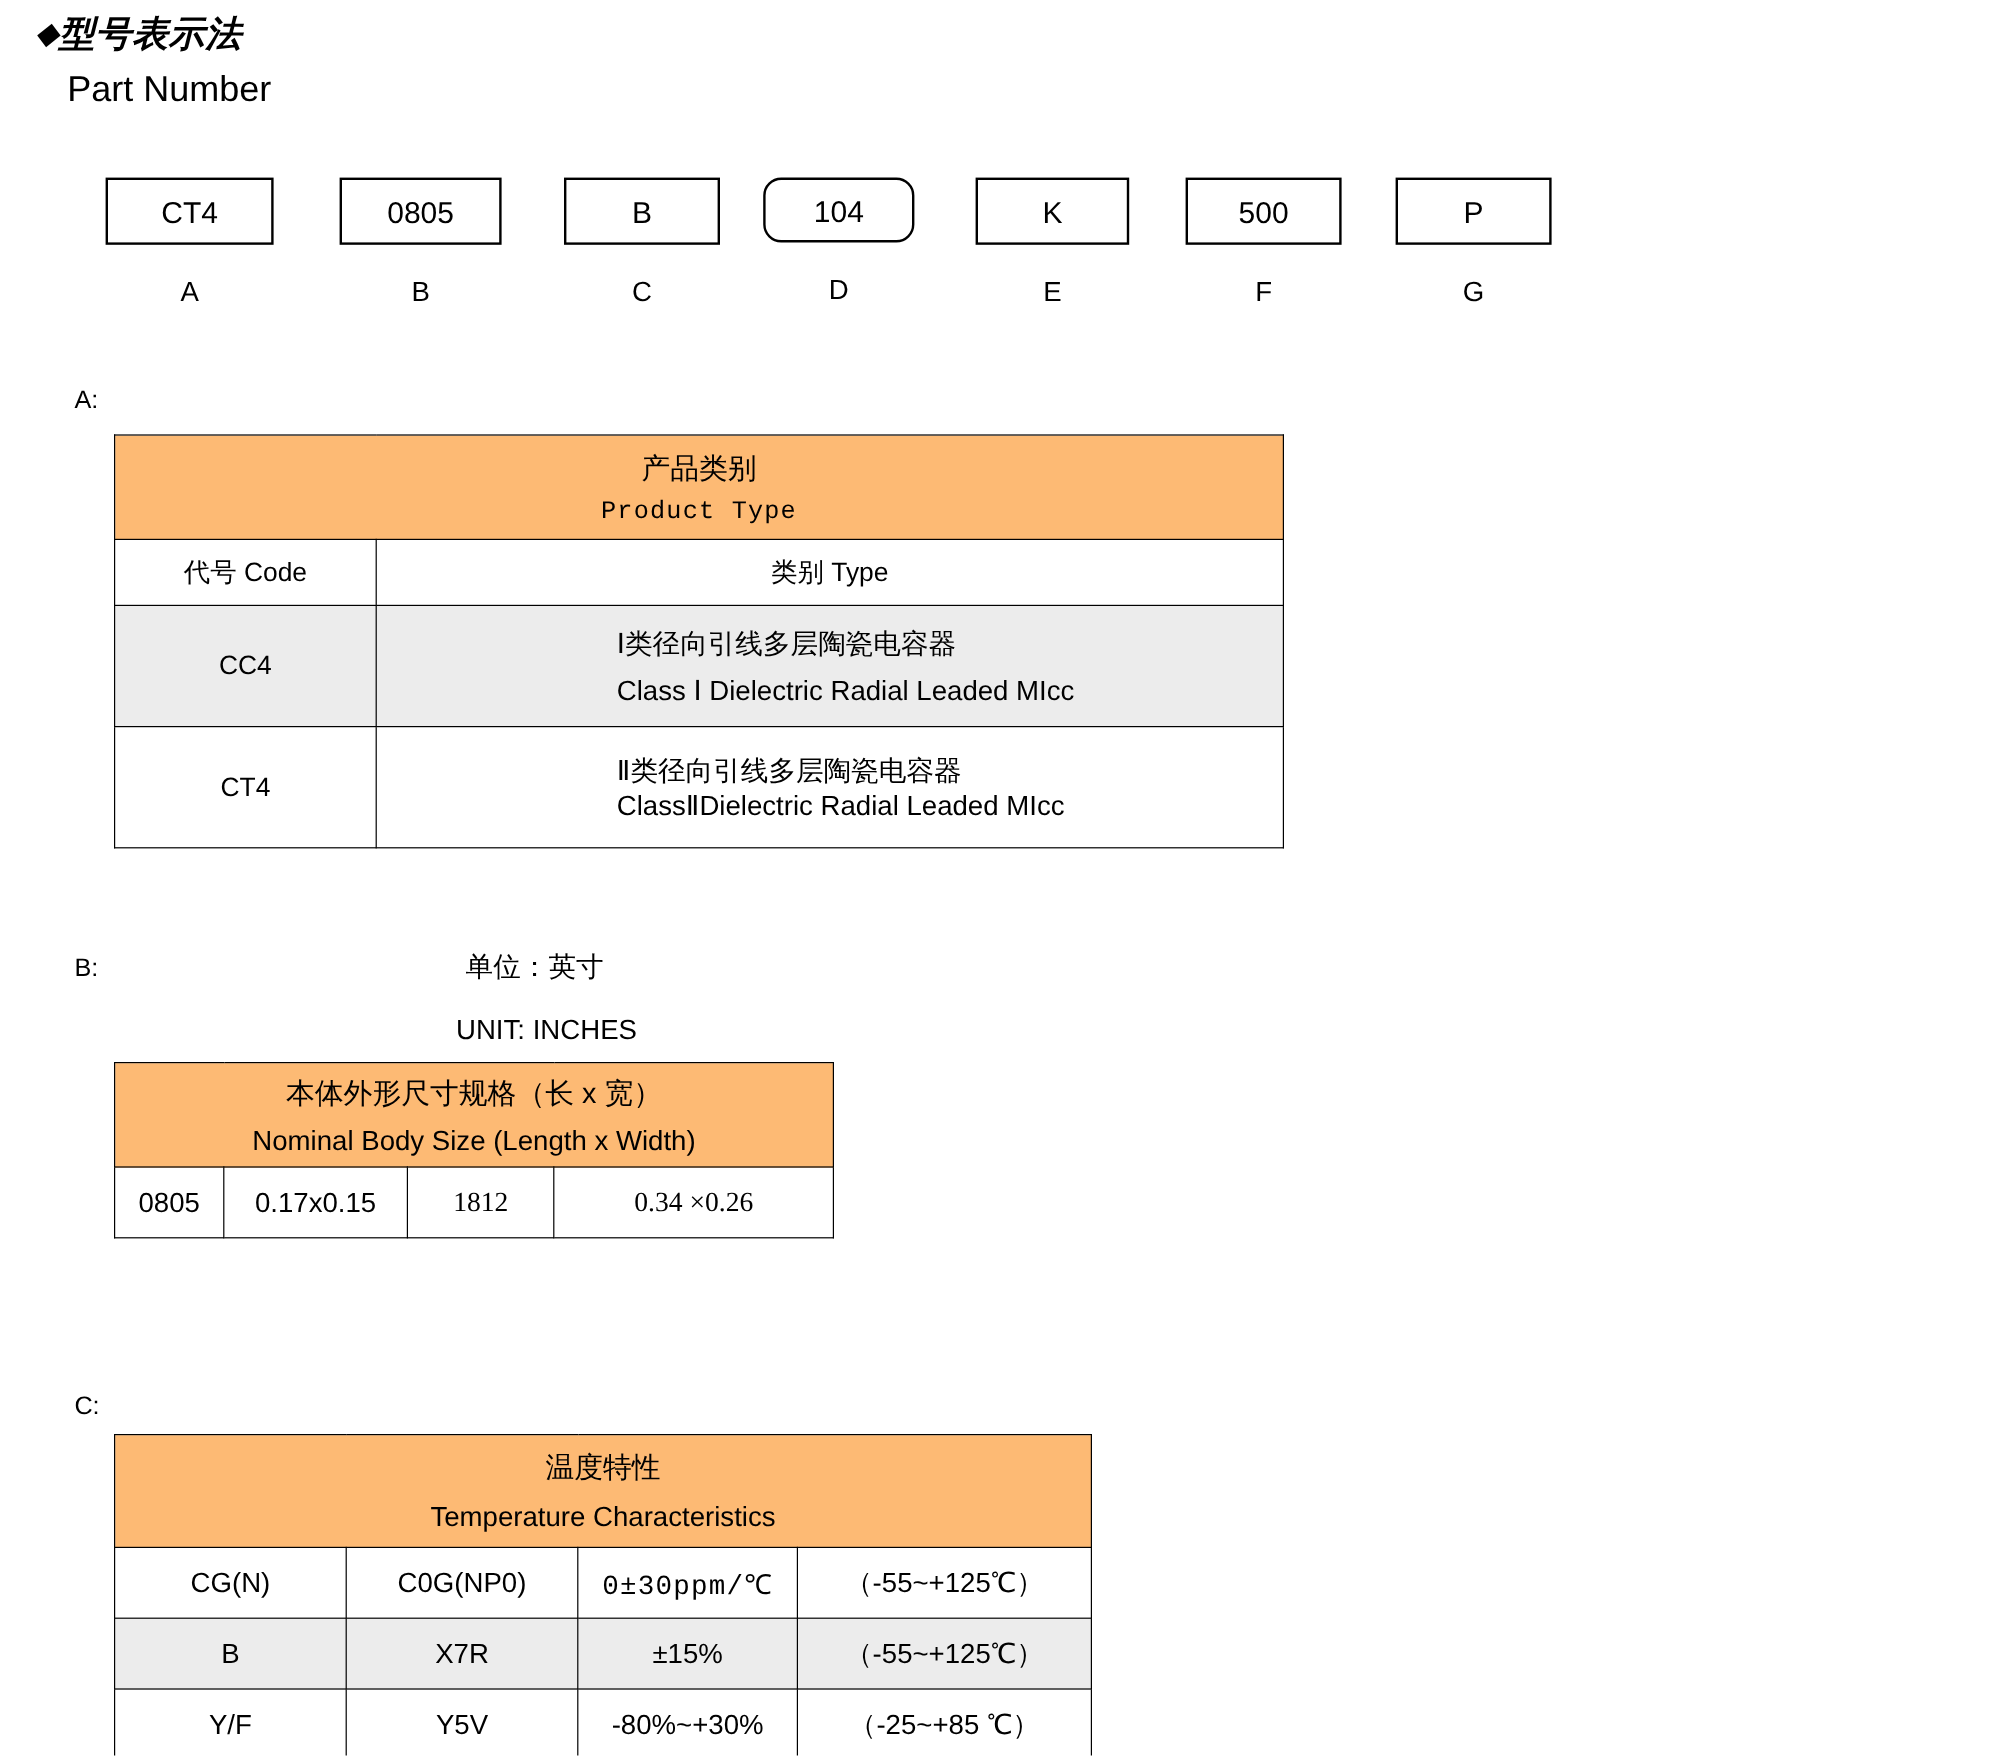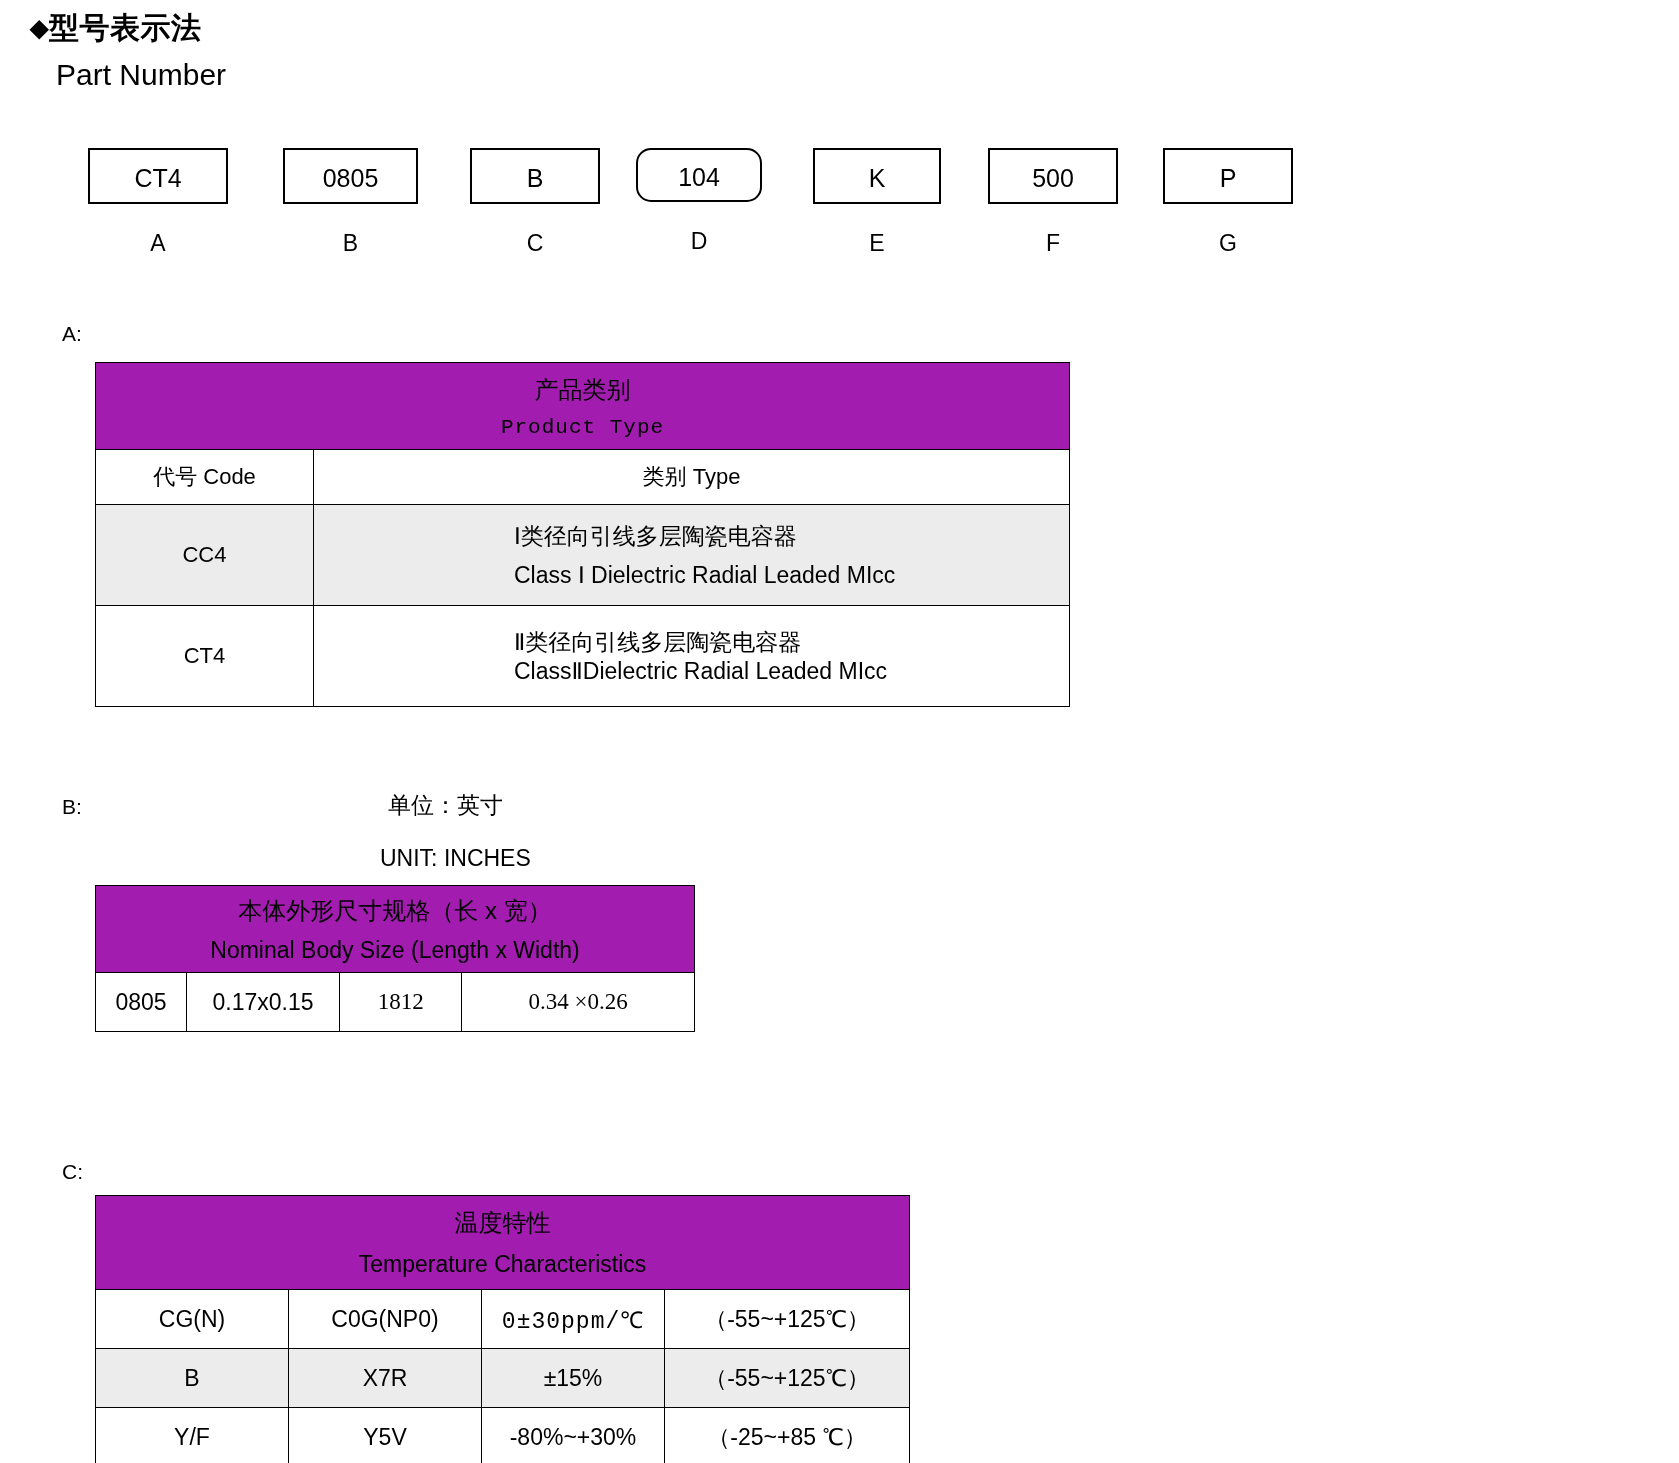--- a/index.html
+++ b/index.html
@@ -24,20 +24,21 @@
 
   
   .title-cn {
     position: absolute;
     left: 30px;
     top: 8px;
     font-size: 30px;
     font-weight: bold;
     letter-spacing: 0.5px;
     white-space: nowrap;
+    font-style: italic;
   }
   .title-diamond {
     font-size: 24px;
     vertical-align: 2px;
   }
   .title-en {
     position: absolute;
     left: 56px;
     top: 58px;
     font-size: 30px;
@@ -83,21 +84,21 @@
     background: #fff;
   }
   table.grid td {
     border: 1px solid #000;
     text-align: center;
     vertical-align: middle;
     font-size: 22px;
     padding: 4px 6px;
   }
   .hdr {
-    background: #a21caf;
+    background: #fdba74;
   }
   .shade {
     background: #ececec;
   }
   .mono-ish {
     font-family: "Liberation Mono", monospace;
     letter-spacing: 1px;
     font-size: 21px;
   }
   .serif {

